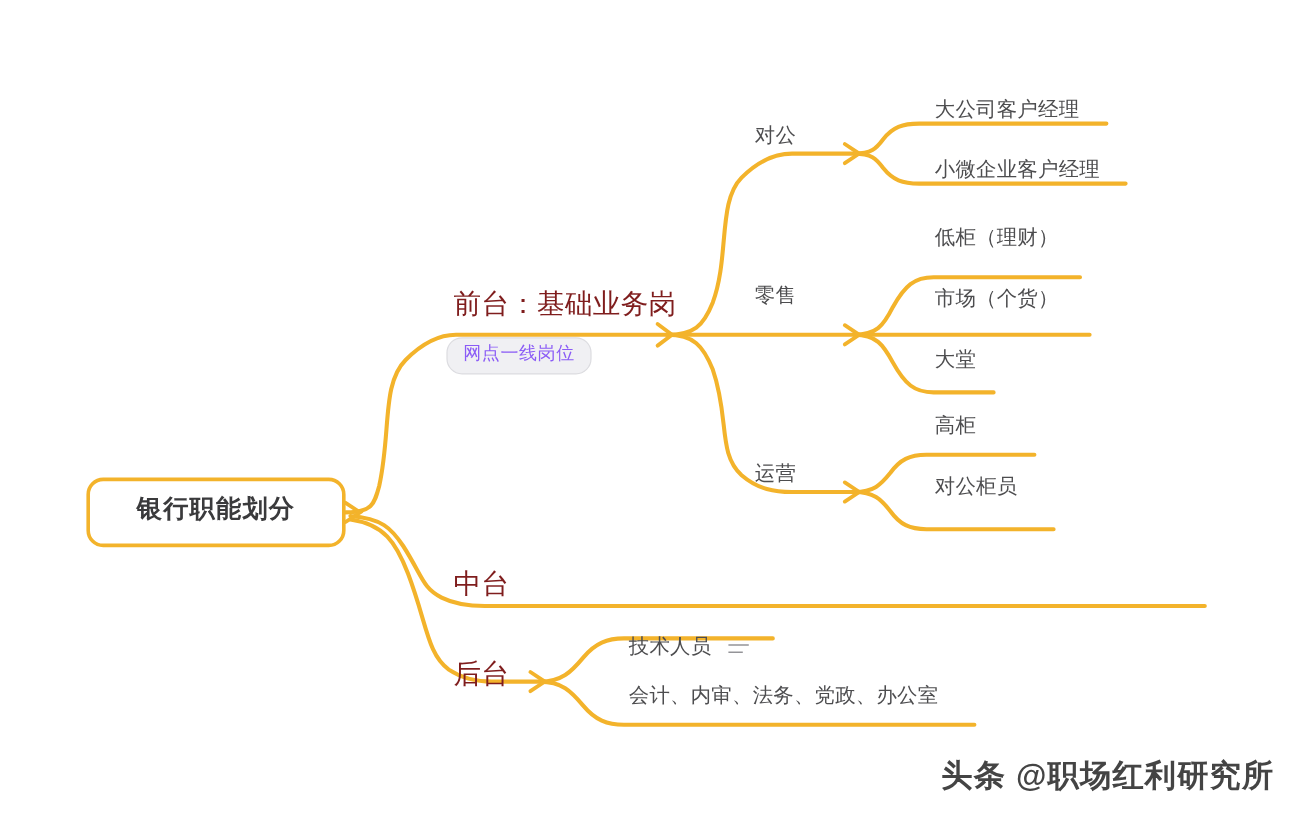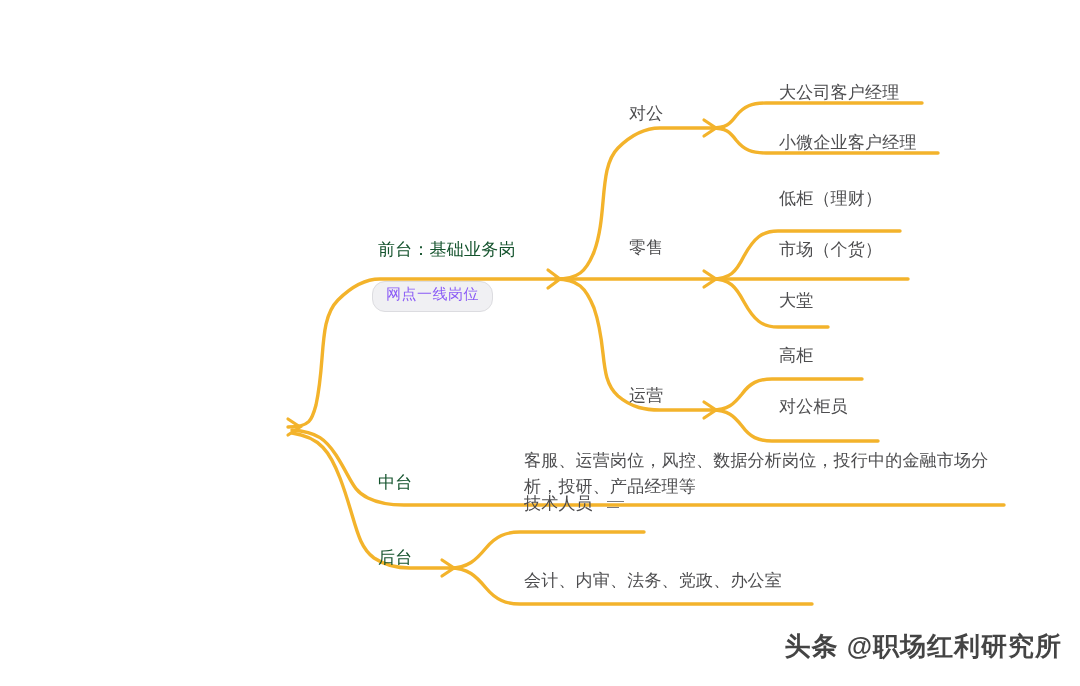--- a/index.html
+++ b/index.html
@@ -56,21 +56,21 @@
     justify-content: center;
   }
   #root-node .root-label {
     font-size: 21px;
     font-weight: bold;
     color: #3a3a3c;
     letter-spacing: 1px;
   }
 
   
-  .lvl1 { font-size: 17px; color: #14532d; }
+  .lvl1 { font-size: 23px; color: #7f1d1d; }
 
   #node-front    { left: 378px; top: 239px; }
   #node-middle   { left: 378px; top: 472px; }
   #node-back     { left: 378px; top: 547px; }
 
   
   #front-tag {
     left: 372px;
     top: 281px;
     background: #f0f0f3;
@@ -105,21 +105,21 @@
     width: 482px;
     white-space: normal;
     font-size: 17px;
     line-height: 1.55;
     color: #4d4d4f;
   }
 
   
   #leaf-tech {
     left: 524px;
-    top: 493px;
+    top: 529px;
     display: flex;
     align-items: center;
     gap: 14px;
   }
   #leaf-tech .note-icon {
     display: inline-block;
     width: 17px;
     height: 11px;
     position: relative;
   }
@@ -201,20 +201,23 @@
                L 644 532"></path>
 
       <path d="M450 568 C 468 568 476 576 486 588 C 496 600 506 604 520 604
                L 812 604"></path>
       <path d="M442 560 L 454 568 L 442 576" stroke-width="3.2"></path>
 
       <path d="M288 419 L 300 427 L 288 435" stroke-width="3.2"></path>
     </g>
   </svg>
 
+  <div class="node" id="root-node">
+    <span class="root-label">银行职能划分</span>
+  </div>
 
   <div class="node lvl1" id="node-front">
     <span>前台：基础业务岗</span>
   </div>
 
   <div class="node" id="front-tag">
     <span>网点一线岗位</span>
   </div>
 
   <div class="node lvl1" id="node-middle">
@@ -258,23 +261,20 @@
   </div>
 
   <div class="node leaf" id="leaf-high-ctr">
     <span>高柜</span>
   </div>
 
   <div class="node leaf" id="leaf-corp-tlr">
     <span>对公柜员</span>
   </div>
 
-  <div class="node" id="leaf-middle-text">
-    <span>客服、运营岗位，风控、数据分析岗位，投行中的金融市场分析，投研、产品经理等</span>
-  </div>
 
   <div class="node leaf" id="leaf-tech">
     <span>技术人员</span>
     <span class="note-icon">
       <i></i>
         <i></i>
     </span>
   </div>
 
   <div class="node leaf" id="leaf-admin">

